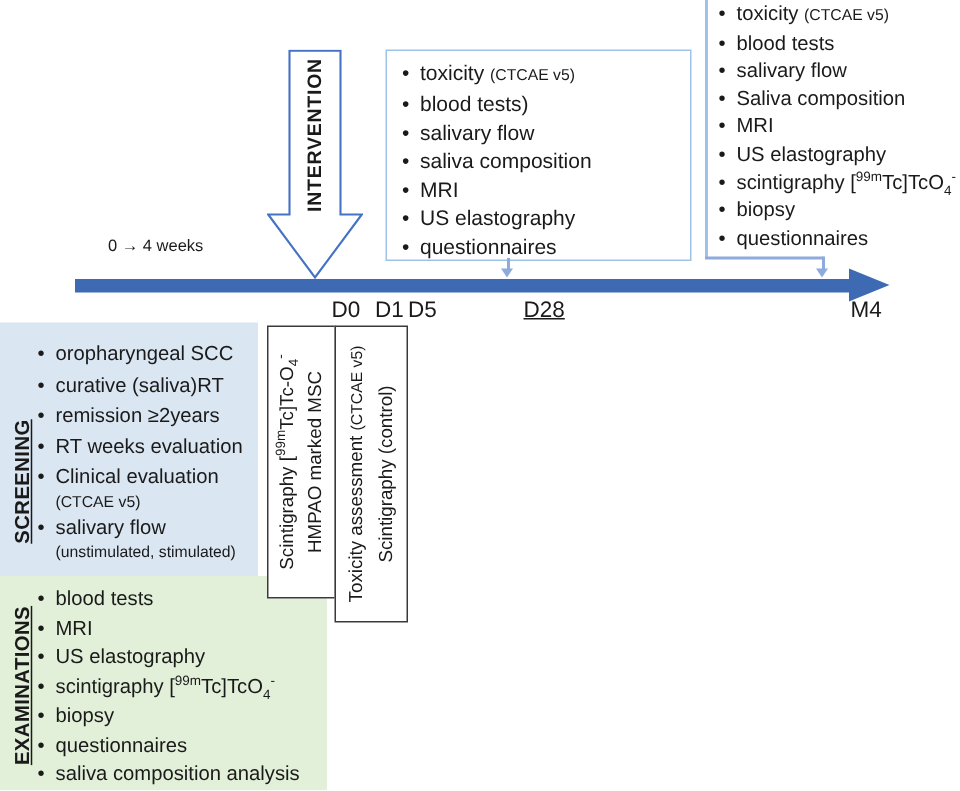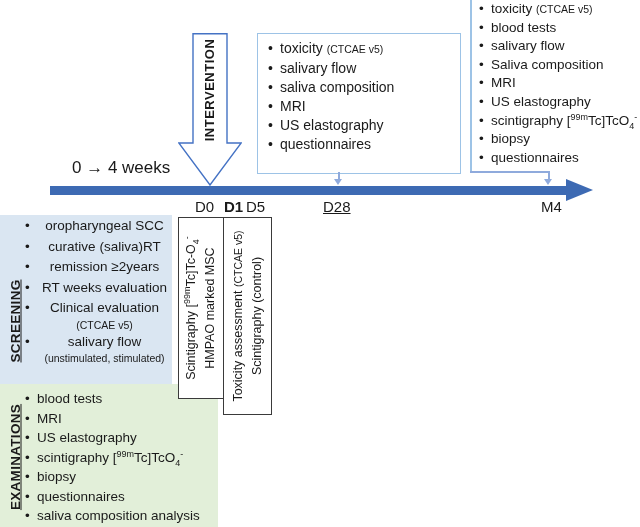--- a/index.html
+++ b/index.html
@@ -3,22 +3,22 @@
 <meta charset="utf-8">
 <style>
   html,body{margin:0;padding:0;background:#fff;}
   #fig{position:relative;width:640px;height:527px;background:#fff;overflow:hidden;
        font-family:"Liberation Sans",sans-serif;color:#1a1a1a;}
   .abs{position:absolute;}
   
   #tl-bar{left:50px;top:186px;width:517px;height:9px;background:#3d6ab3;}
   #tl-head{left:566px;top:179px;width:0;height:0;border-left:27px solid #3d6ab3;
            border-top:11.5px solid transparent;border-bottom:11.5px solid transparent;}
-  #range-label{left:72px;top:158px;font-size:17px;}
-  .tick{top:198px;font-size:15px;}
+  #range-label{left:72px;top:158px;font-size:11px;}
+  .tick{top:198px;font-size:15px;margin-left:26px;}
   
   #int-svg{left:178px;top:33px;}
   #int-label{left:152px;top:82px;width:116px;height:16px;text-align:center;
              font-weight:bold;font-size:13px;letter-spacing:.5px;transform:rotate(-90deg);}
   
   #d28-box{left:257px;top:33px;width:202px;height:139px;border:1.4px solid #9dc3e6;background:#fff;}
   #d28-list{padding:5px 0 0 9px;}
   #d28-list .li{line-height:19px;font-size:14px;}
   #m4-border{left:470px;top:0;width:1.5px;height:172px;background:#9dc3e6;}
   #m4-list{left:478px;top:0;width:162px;}
@@ -33,21 +33,21 @@
   #m4-chead{left:544px;top:179px;width:0;height:0;border-left:4.5px solid transparent;
             border-right:4.5px solid transparent;border-top:6px solid #8faadc;}
   
   #screening-panel{left:0;top:215px;width:172px;height:169px;background:#dae6f2;}
   #exam-panel{left:0;top:384px;width:218px;height:143px;background:#e2efd9;}
   .vlabel-wrap{width:26px;}
   .vlabel{position:absolute;left:50%;top:50%;transform:translate(-50%,-50%) rotate(-90deg);
           white-space:nowrap;font-weight:bold;font-size:13.5px;text-decoration:underline;letter-spacing:.3px;}
   #screening-label-wrap{left:2px;top:256px;height:130px;}
   #exam-label-wrap{left:2px;top:392px;height:130px;}
-  #screening-list{left:24px;top:216px;width:148px;text-align:center;}
+  #screening-list{left:24px;top:226px;width:148px;}
   #screening-list .li{line-height:20.5px;font-size:13.5px;}
   #exam-list{left:24px;top:389px;width:196px;}
   #exam-list .li{line-height:19.5px;font-size:13.5px;}
   
   .li{position:relative;padding-left:13px;white-space:nowrap;}
   .li::before{content:"\2022";position:absolute;left:1px;}
   .li.nob::before{content:"";}
   .li.sm{font-size:10.5px !important;line-height:13px !important;}
   .sm2{font-size:10.5px;}
   sup{font-size:9px;vertical-align:super;line-height:0;}
@@ -69,28 +69,29 @@
   <div class="abs" id="range-label">0 → 4 weeks</div>
   <div class="abs" id="tl-bar"></div>
   <div class="abs" id="tl-head"></div>
 
   <svg class="abs" id="int-svg" width="64" height="153" viewBox="0 0 64 153">
     <polygon points="15,0.8 49,0.8 49,110 63.2,110 32,152 0.8,110 15,110" fill="#ffffff" stroke="#4472c4" stroke-width="1.4"></polygon>
   </svg>
   <div class="abs" id="int-label">INTERVENTION</div>
 
   <div class="abs tick" style="left:195px;">D0</div>
-  <div class="abs tick" style="left:224px;font-weight:bold;">D1</div>
+  <div class="abs tick" style="left:224px;">D1</div>
   <div class="abs tick" style="left:246px;">D5</div>
   <div class="abs tick" style="left:323px;text-decoration:underline;">D28</div>
   <div class="abs tick" style="left:541px;">M4</div>
 
   <div class="abs" id="d28-box">
     <div id="d28-list">
       <div class="li">toxicity <span class="sm2">(CTCAE v5)</span></div>
+      <div class="li">blood tests)</div>
       <div class="li">salivary flow</div>
       <div class="li">saliva composition</div>
       <div class="li">MRI</div>
       <div class="li">US elastography</div>
       <div class="li">questionnaires</div>
     </div>
   </div>
   <div class="abs c-line" id="d28-cline"></div>
   <div class="abs" id="d28-chead"></div>
 

